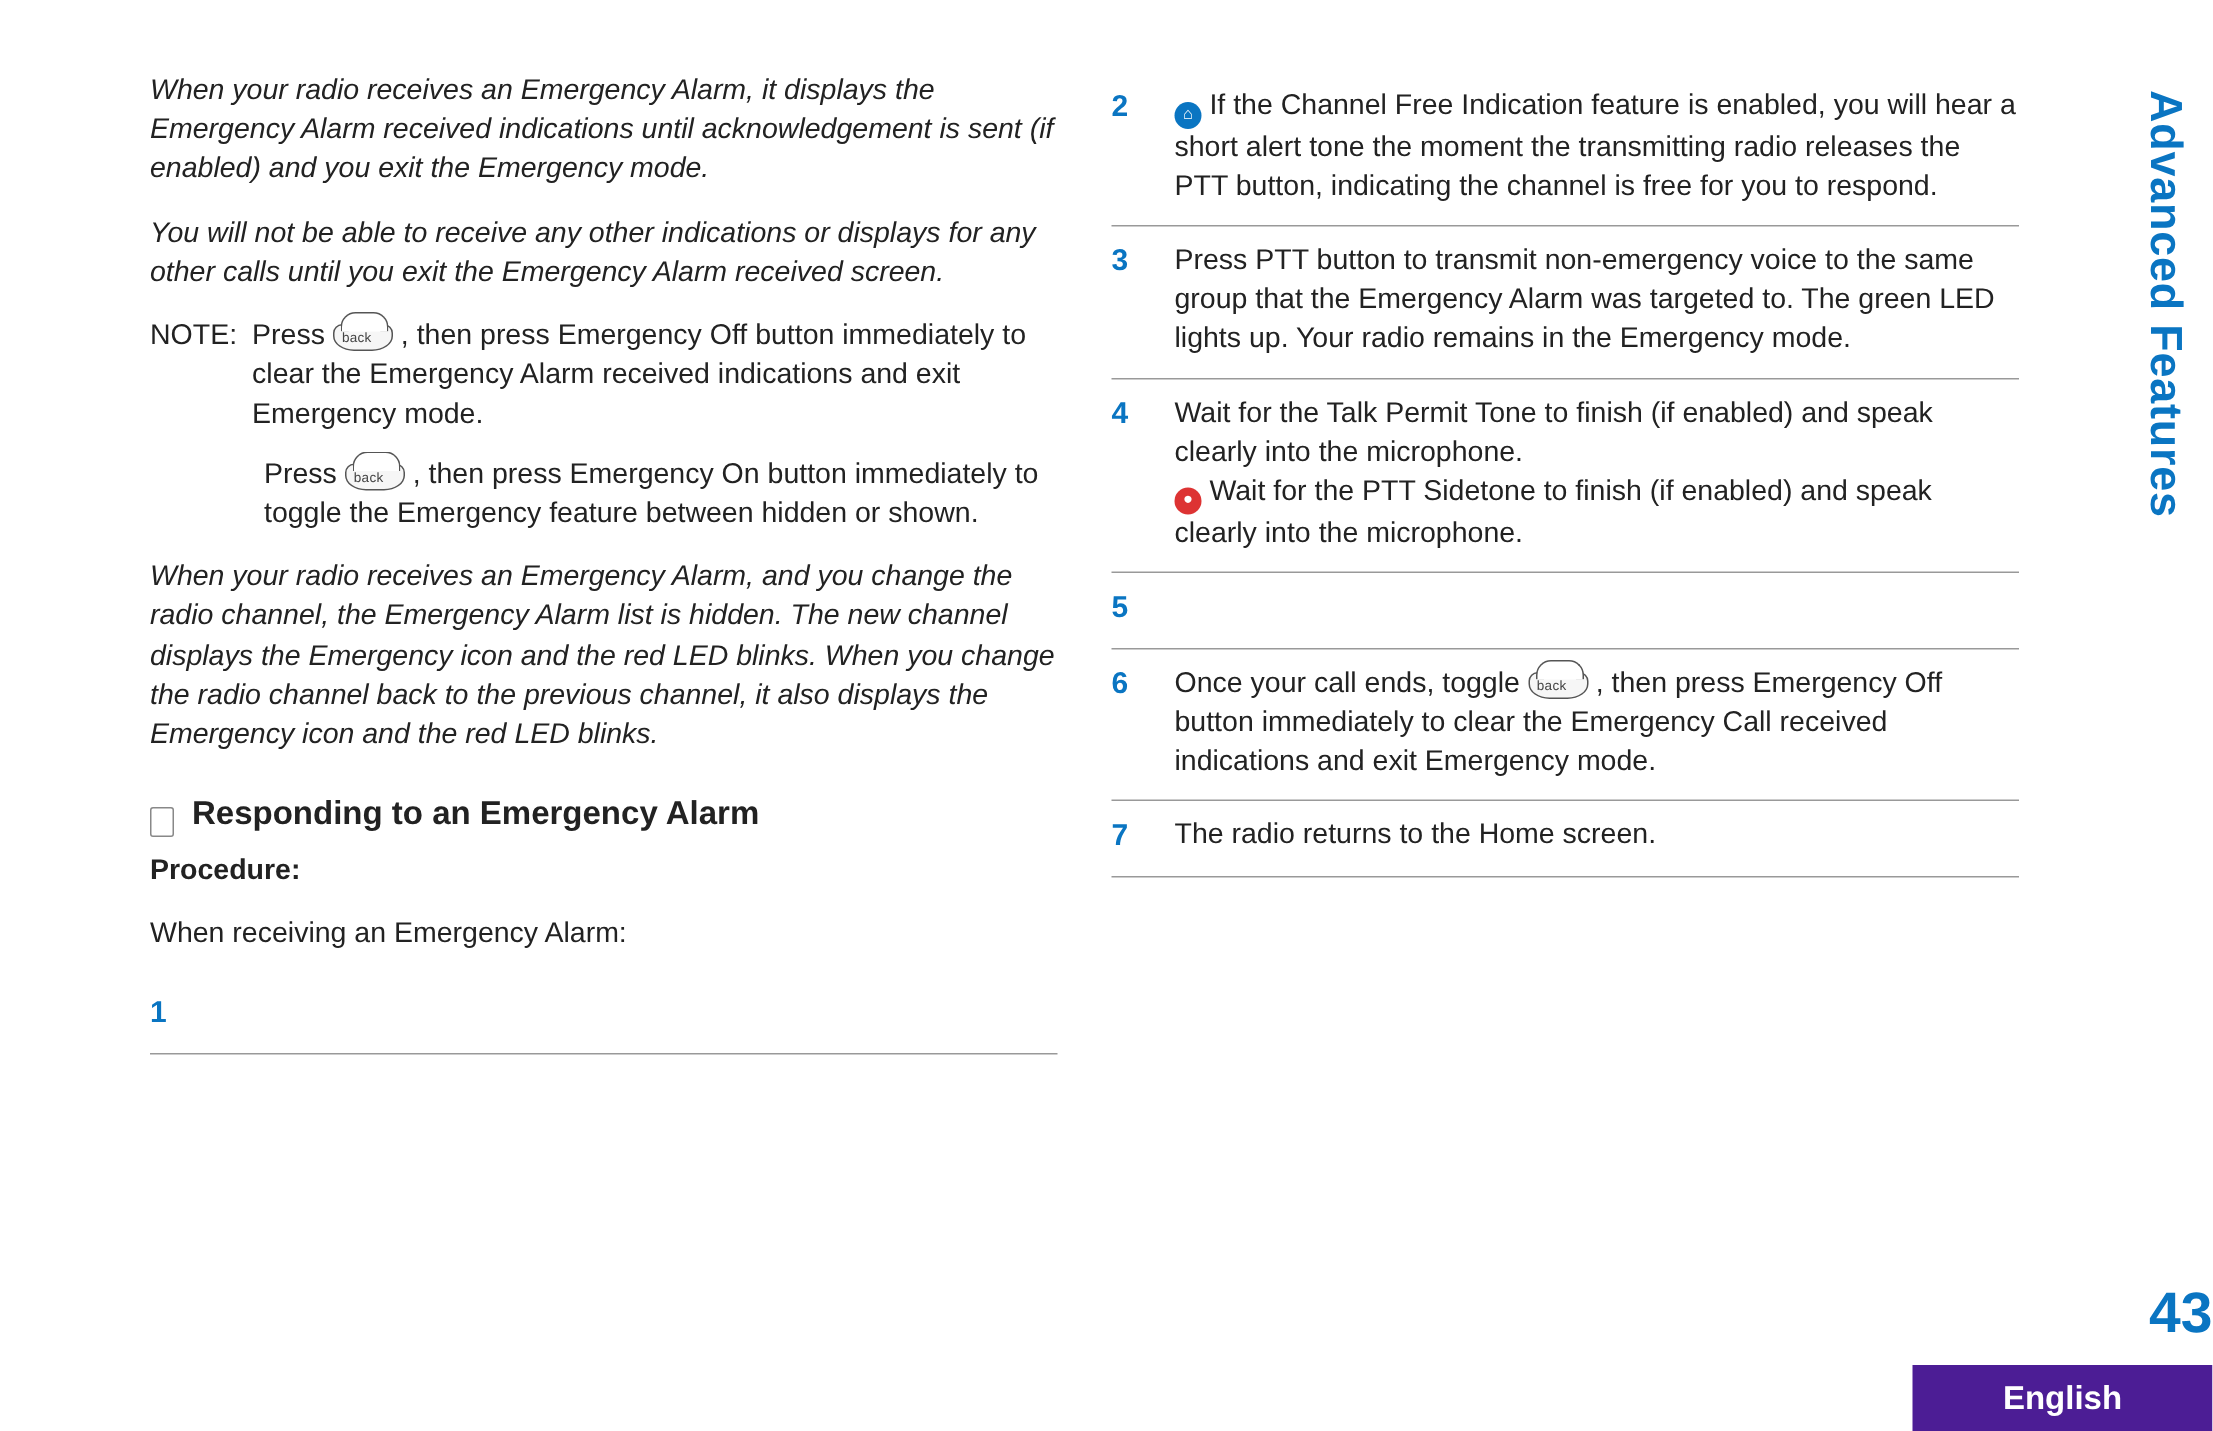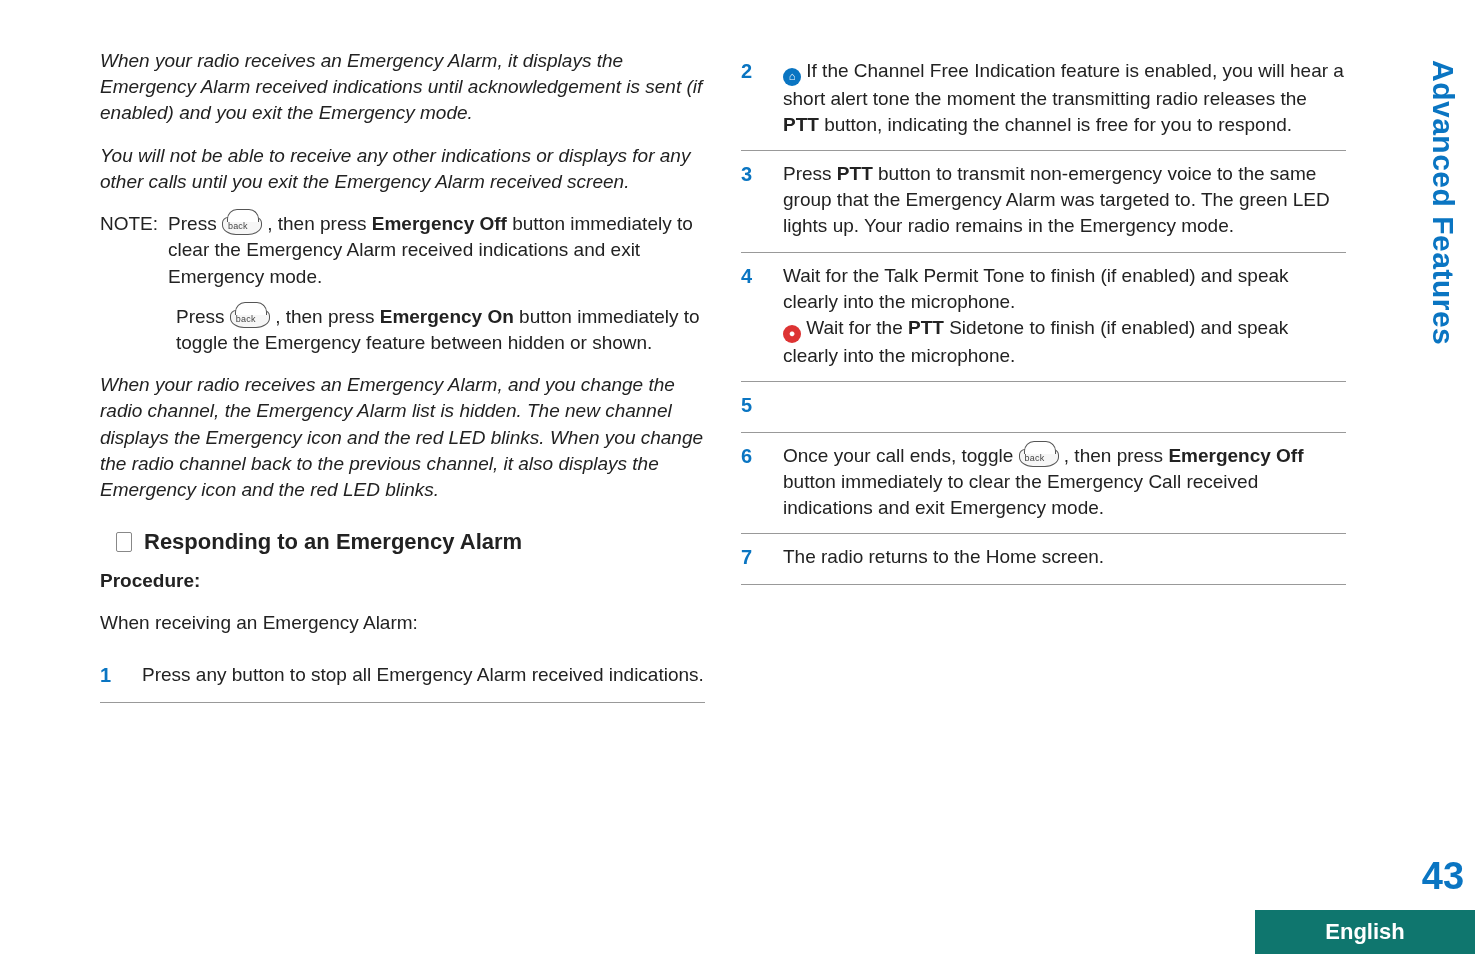--- a/index.html
+++ b/index.html
@@ -6,21 +6,21 @@
   html, body { width: 1475px; height: 954px; font-family: Arial, Helvetica, sans-serif; background: #fff; color: #222; }
   .page { position: relative; width: 1475px; height: 954px; }
   .content { display: flex; gap: 36px; padding: 48px 46px 24px 100px; }
   .col { width: 605px; font-size: 19px; line-height: 1.38; }
   .col p { margin-bottom: 16px; }
   em.italic { font-style: italic; }
   .note-row { display: flex; gap: 10px; margin-bottom: 14px; }
   .note-label { font-weight: normal; flex: 0 0 auto; }
   .note-body { flex: 1; }
   .note-indent { margin-left: 76px; margin-bottom: 16px; }
-  .section-hdr { display: flex; align-items: center; gap: 12px; margin: 24px 0 10px 16px; }
+  .section-hdr { display: flex; align-items: flex-end; gap: 12px; margin: 24px 0 10px 0; }
   .section-hdr .title { font-weight: bold; font-size: 22px; color: #222; }
   .procedure-label { font-weight: bold; margin-bottom: 10px; }
 
   .step { display: flex; gap: 18px; border-bottom: 1px solid #999; padding: 10px 0 12px 0; }
   .step-num { color: #0a75c2; font-weight: bold; font-size: 20px; flex: 0 0 24px; }
   .step-body { flex: 1; }
   .step-body .or { font-weight: bold; margin: 4px 0; }
   .inline-icon { display: inline-block; vertical-align: -3px; }
   .circle-icon { width: 18px; height: 18px; border-radius: 50%; display: inline-flex; align-items: center; justify-content: center; font-size: 11px; color: #fff; font-weight: bold; }
   .circle-blue { background: #0a75c2; }
@@ -29,26 +29,26 @@
     display: inline-block; width: 40px; height: 18px; border: 1.5px solid #555;
     border-radius: 6px 6px 14px 14px / 6px 6px 10px 10px;
     background: #f6f6f6; position: relative; top: 2px;
   }
   .back-key::before { content: ""; position: absolute; left: 4px; top: -9px; width: 30px; height: 12px;
     border: 1.5px solid #555; border-bottom: none; border-radius: 10px 10px 0 0; background: #fff; }
   .back-key::after { content: "back"; position: absolute; left: 5px; top: 2px; font-size: 9px; color: #444; letter-spacing: .2px; }
 
   .sidebar { position: absolute; right: 0; top: 0; width: 64px; height: 100%; display: flex; flex-direction: column; align-items: center; }
   .vlabel { writing-mode: vertical-rl; text-orientation: mixed; color: #0a75c2; font-weight: bold; font-size: 30px; margin-top: 60px; letter-spacing: .5px; }
-  .pagenum-box { position: absolute; right: 0; bottom: 56px; width: 64px; text-align: center; color: #0a75c2; font-weight: bold; font-size: 38px; }
-  .lang-box { position: absolute; right: 0; bottom: 0; width: 220px; height: 44px; background: #0f766e; color: #fff; display: flex; align-items: center; justify-content: center; font-weight: bold; font-size: 22px; }
+  .pagenum-box { position: absolute; right: 0; bottom: 56px; width: 64px; text-align: right; color: #0a75c2; font-weight: bold; font-size: 38px; }
+  .lang-box { position: absolute; right: 0; bottom: 0; width: 200px; height: 44px; background: #4c1d95; color: #fff; display: flex; align-items: center; justify-content: center; font-weight: bold; font-size: 22px; }
 
   .doc-icon { width: 16px; height: 20px; border: 1.5px solid #888; border-radius: 2px; position: relative; }
   .doc-icon::after { content: ""; position: absolute; left: -4px; top: 3px; width: 16px; height: 20px; border: 1.5px solid #bbb; border-radius: 2px; z-index: -1; }
-  b { font-weight: bold; }
+  b { font-weight: normal; }
 </style>
 </head>
 <body>
 
 <div class="page">
   <div class="content">
 
     <div class="col">
       <p><em class="italic">When your radio receives an Emergency Alarm, it displays the Emergency Alarm received indications until acknowledgement is sent (if enabled) and you exit the Emergency mode.</em></p>
       <p><em class="italic">You will not be able to receive any other indications or displays for any other calls until you exit the Emergency Alarm received screen.</em></p>
@@ -76,21 +76,20 @@
 
       <div class="section-hdr">
         <span class="doc-icon"></span>
         <span class="title">Responding to an Emergency Alarm</span>
       </div>
       <p class="procedure-label">Procedure:</p>
       <p>When receiving an Emergency Alarm:</p>
 
       <div class="step">
         <div class="step-num">1</div>
-        <div class="step-body">Press any button to stop all Emergency Alarm received indications.</div>
       </div>
     </div>
 
     <div class="col">
 
       <div class="step">
         <div class="step-num">2</div>
         <div class="step-body">
           <span class="circle-icon circle-blue inline-icon">⌂</span>
           <span> If the Channel Free Indication feature is enabled, you will hear a short alert tone the moment the transmitting radio releases the </span><b>PTT</b><span> button, indicating the channel is free for you to respond.</span>

